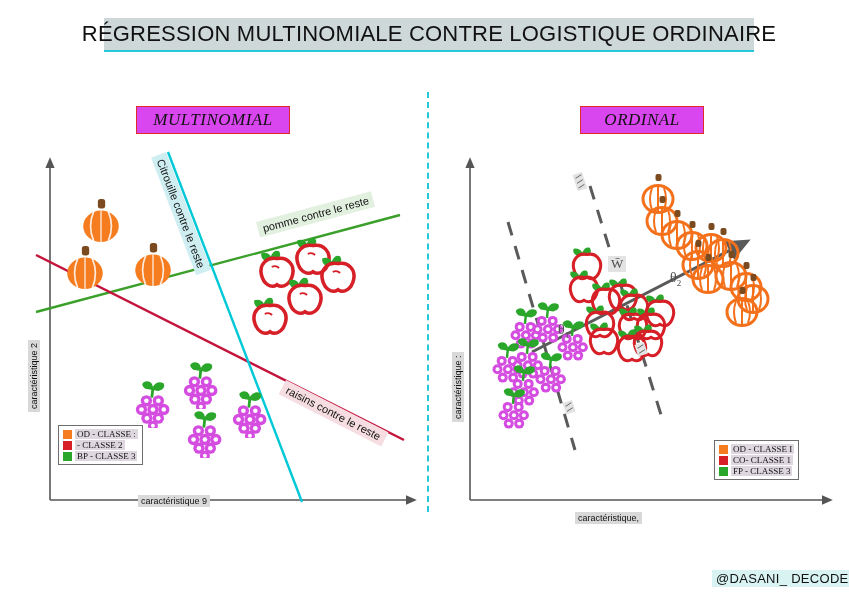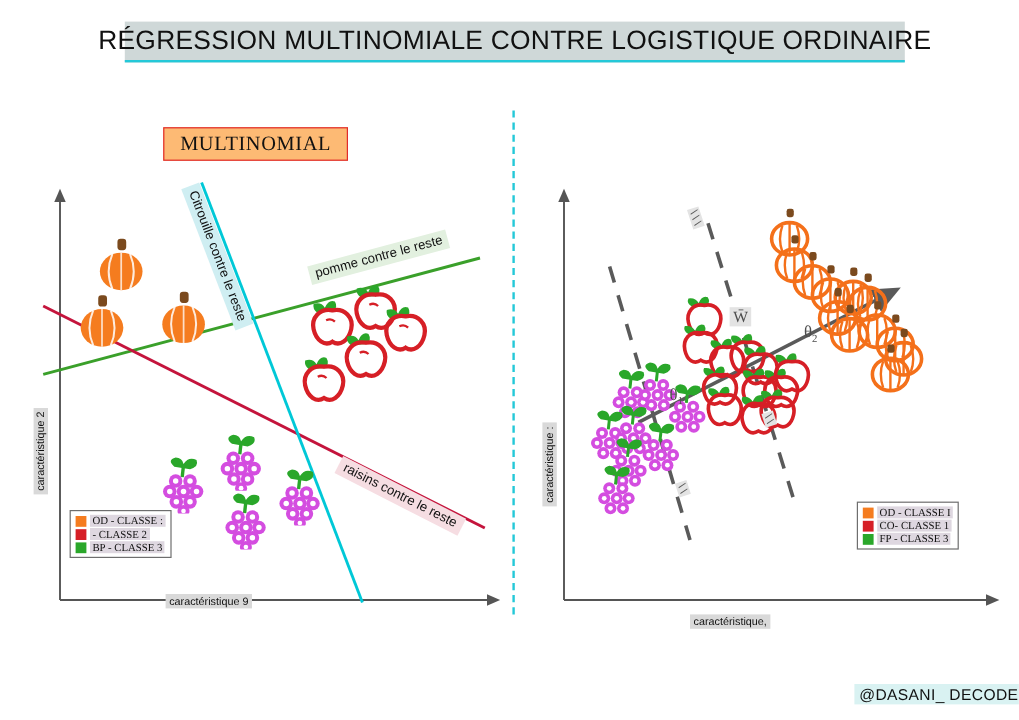--- a/index.html
+++ b/index.html
@@ -13,25 +13,26 @@
   
   #main-title{
     position:absolute;left:104px;top:18px;width:650px;height:32px;
     background:#cfd8d8;border-bottom:2px solid #24c8d8;
     display:flex;align-items:center;justify-content:center;
     font-size:22px;letter-spacing:.2px;color:#111;white-space:nowrap;
   }
 
   
   .section-header{
-    position:absolute;height:26px;background:#fdba74;
+    position:absolute;height:26px;background:#d946ef;
     border:1.5px solid #e02b2b;
     display:flex;align-items:center;justify-content:center;
     font-size:17px;color:#111;letter-spacing:.5px;
     font-family:"Liberation Serif", serif;
+    font-style:italic;
   }
   #header-multinomial{left:136px;top:106px;width:152px;}
   #header-ordinal{left:580px;top:106px;width:122px;}
 
   
   #divider{
     position:absolute;left:427px;top:92px;width:0;height:420px;
     border-left:2px dashed #24c8d8;
   }
 
@@ -92,20 +93,21 @@
   }
 </style>
 </head>
 <body>
 
 <div class="stage">
 
   <div id="main-title">RÉGRESSION MULTINOMIALE CONTRE LOGISTIQUE ORDINAIRE</div>
 
   <div class="section-header" id="header-multinomial">MULTINOMIAL</div>
+  <div class="section-header" id="header-ordinal">ORDINAL</div>
 
   <div id="divider"></div>
 
   <div class="panel" id="panel-left">
     <svg class="svg-abs" width="400" height="360" viewBox="0 0 400 360">
       <defs>
         <marker id="arrL" markerWidth="8" markerHeight="8" refX="4" refY="4" orient="auto">
           <path d="M0,1 L7,4 L0,7 z" fill="#555"></path>
         </marker>
 
@@ -310,21 +312,21 @@
     </div>
     <div class="math-note" id="note-w" style="left:168px;top:106px;">W̄</div>
 
     <div class="tick-note" style="left:142px;top:22px;transform:rotate(72deg);">\ \ \</div>
     <div class="tick-note" style="left:204px;top:192px;transform:rotate(72deg);">\ \</div>
     <div class="tick-note" style="left:132px;top:250px;transform:rotate(72deg);">\ \</div>
 
     <div class="axis-label" style="left:135px;top:362px;">caractéristique,</div>
     <div class="axis-label vert" style="left:12px;top:272px;">caractéristique :</div>
 
-    <div class="legend" style="left:274px;top:268px;">
+    <div class="legend" style="left:274px;top:290px;">
       <div class="legend-row">
         <span class="legend-swatch" style="background:#f57c1f;"></span>
         <span class="legend-text">OD - CLASSE I</span>
       </div>
       <div class="legend-row">
         <span class="legend-swatch" style="background:#d61f26;"></span>
         <span class="legend-text">CO- CLASSE 1</span>
       </div>
       <div class="legend-row">
         <span class="legend-swatch" style="background:#2aa72a;"></span>

